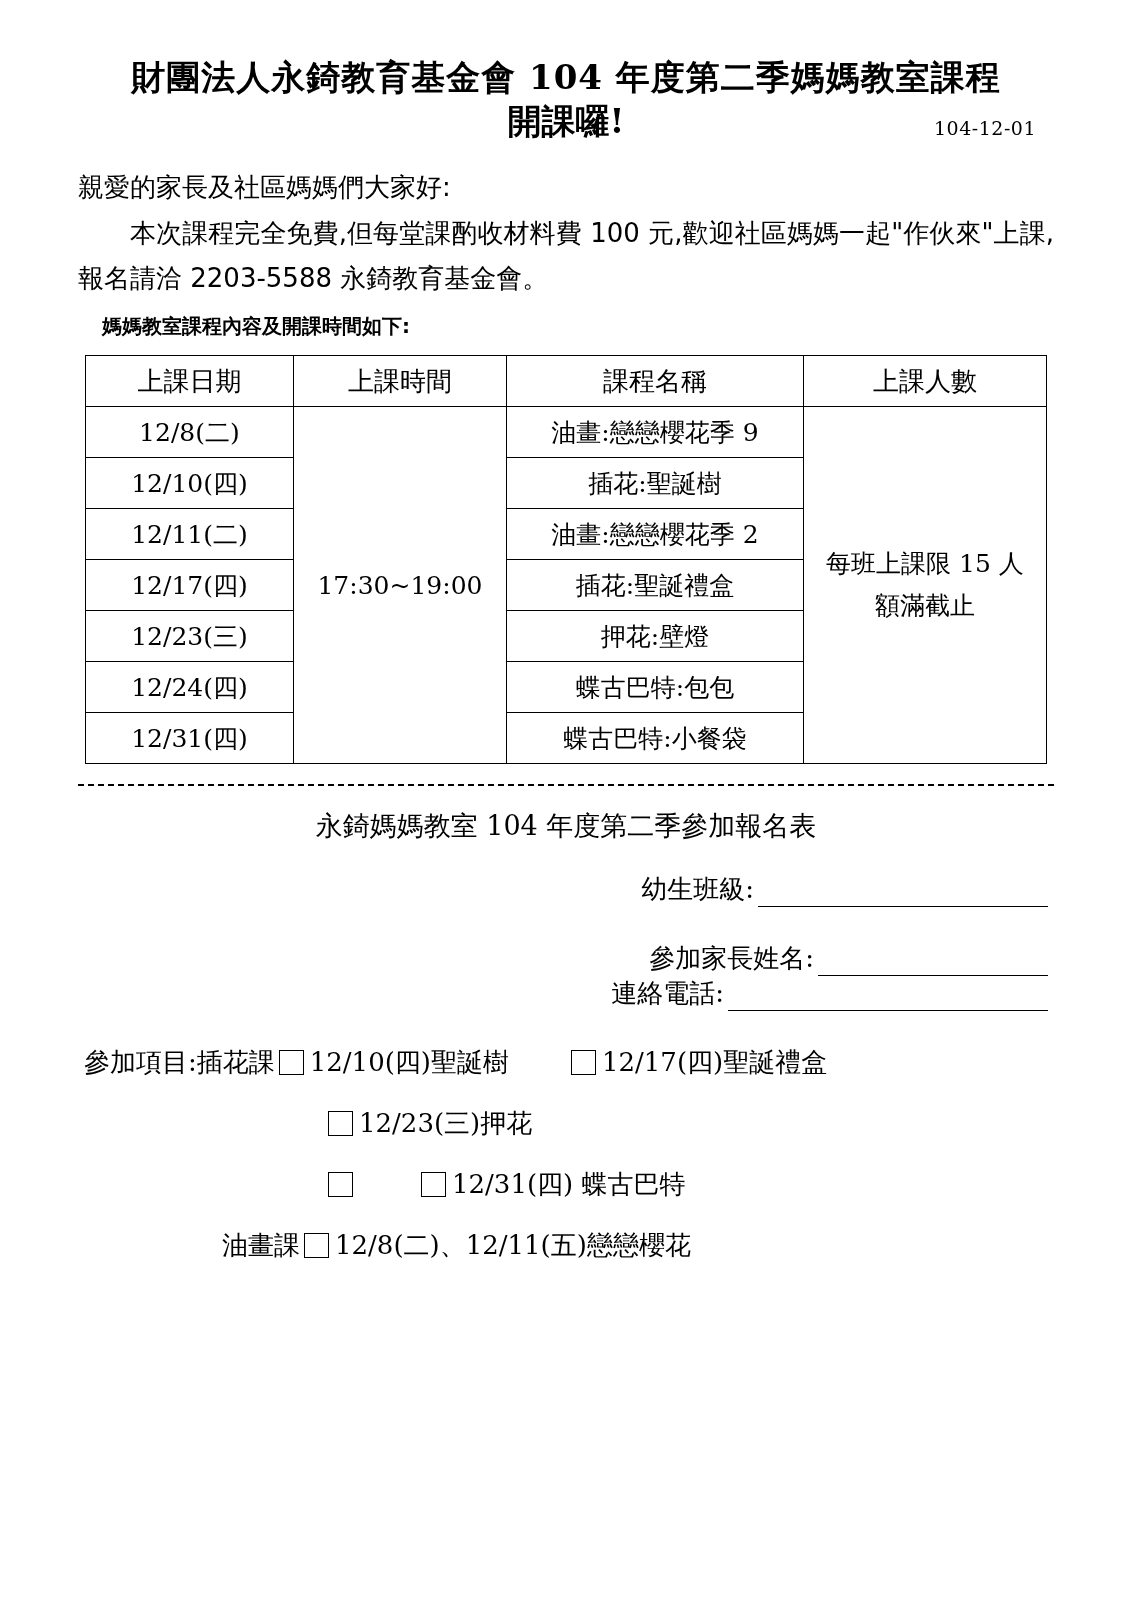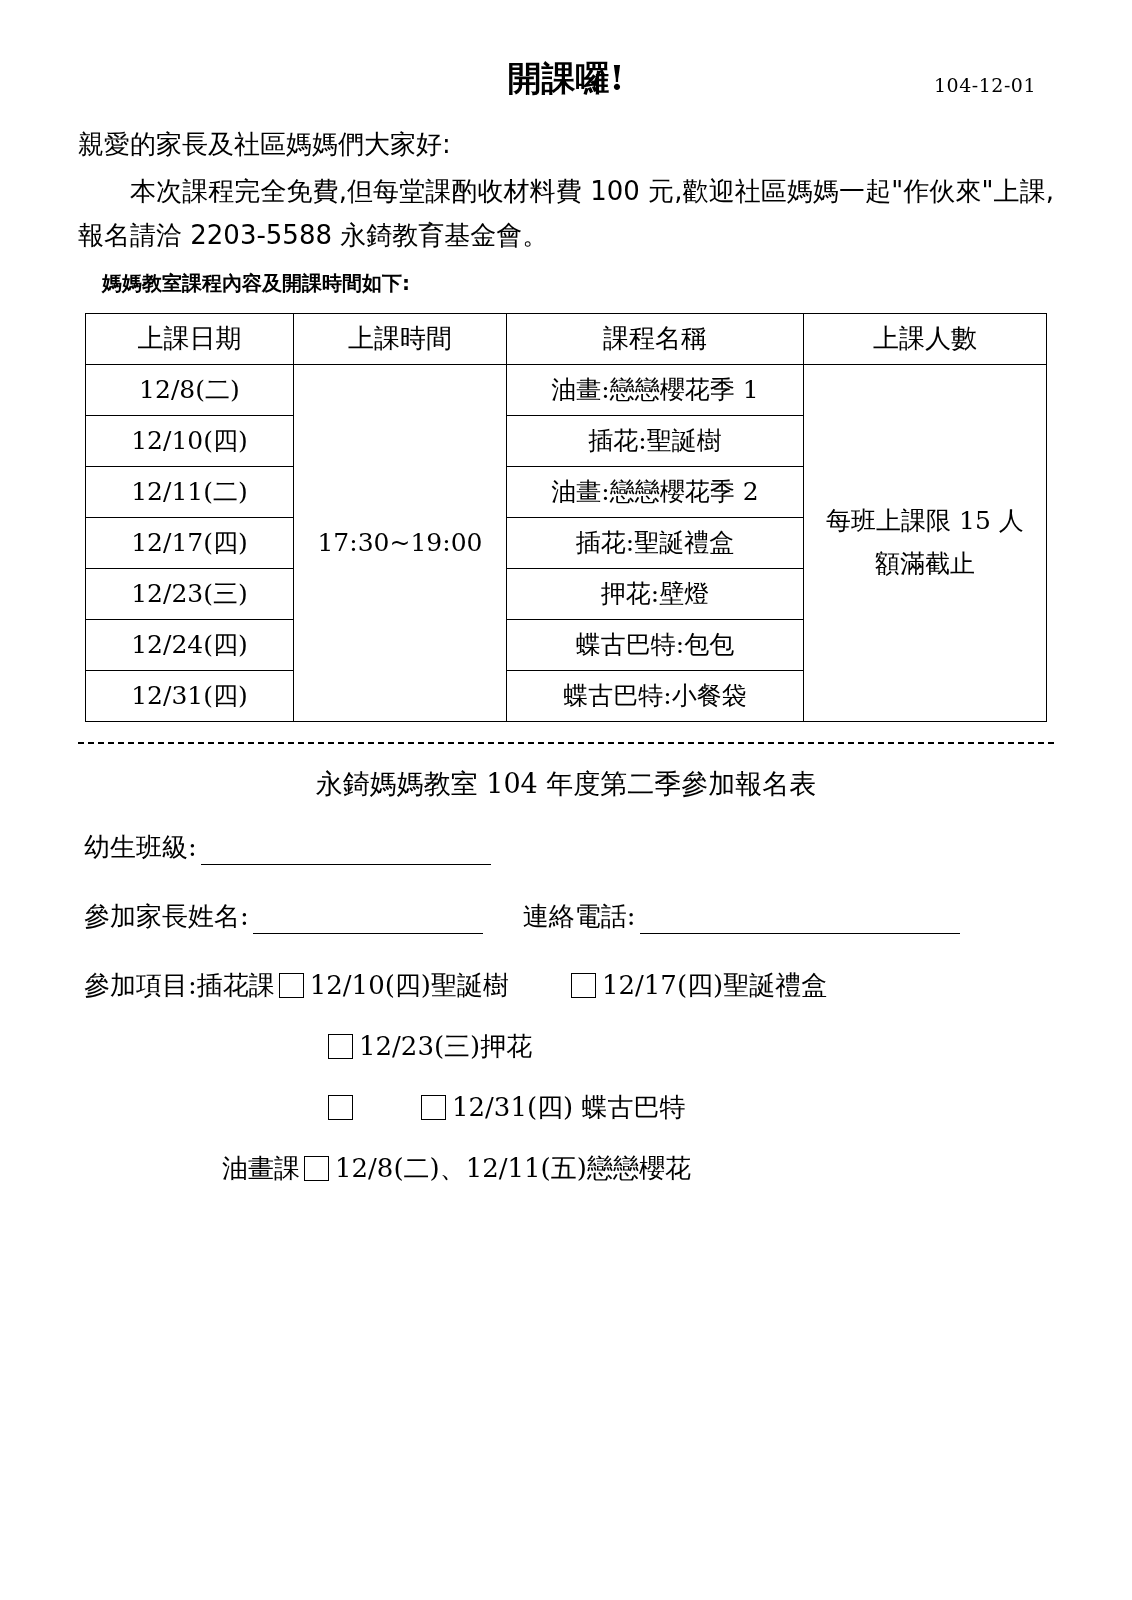--- a/index.html
+++ b/index.html
@@ -117,20 +117,21 @@
   }
   .form-rows {
     margin: 28px 84px 0 84px;
     font-size: 26px;
     font-family: "DejaVu Serif", "Liberation Serif", serif;
   }
   .form-row {
     display: flex;
     align-items: flex-end;
     margin-bottom: 34px;
+    flex-direction: column;
   }
   .field {
     display: flex;
     align-items: flex-end;
     white-space: nowrap;
   }
   .field .label { }
   .blank {
     display: inline-block;
     border-bottom: 1.8px solid #000;
@@ -173,20 +174,21 @@
     white-space: nowrap;
   }
   .opt-gap { width: 58px; }
 </style>
 </head>
 <body>
 
 <div class="page">
 
   <div class="title-block">
+    <div class="title-line1">財團法人永錡教育基金會 104 年度第二季媽媽教室課程</div>
     <div class="title-line2-wrap">
       <div class="title-line2">開課囉!</div>
       <div class="doc-number">104-12-01</div>
     </div>
   </div>
 
   <div class="body-wrap">
     <div class="salutation">親愛的家長及社區媽媽們大家好:</div>
     <div class="para">本次課程完全免費,但每堂課酌收材料費 100 元,歡迎社區媽媽一起"作伙來"上課,報名請洽 2203-5588 永錡教育基金會。</div>
     <div class="subhead">媽媽教室課程內容及開課時間如下:</div>
@@ -196,21 +198,21 @@
     <tbody>
       <tr>
         <th>上課日期</th>
         <th>上課時間</th>
         <th>課程名稱</th>
         <th>上課人數</th>
       </tr>
       <tr>
         <td class="col-date">12/8(二)</td>
         <td class="col-time" rowspan="7">17:30~19:00</td>
-        <td class="col-name">油畫:戀戀櫻花季 1</td>
+        <td class="col-name">油畫:戀戀櫻花季 9</td>
         <td class="col-cap" rowspan="7">
           <div class="cap-inner">
             <div>每班上課限 15 人</div>
             <div>額滿截止</div>
           </div>
         </td>
       </tr>
       <tr>
         <td class="col-date">12/10(四)</td>
         <td class="col-name">插花:聖誕樹</td>

